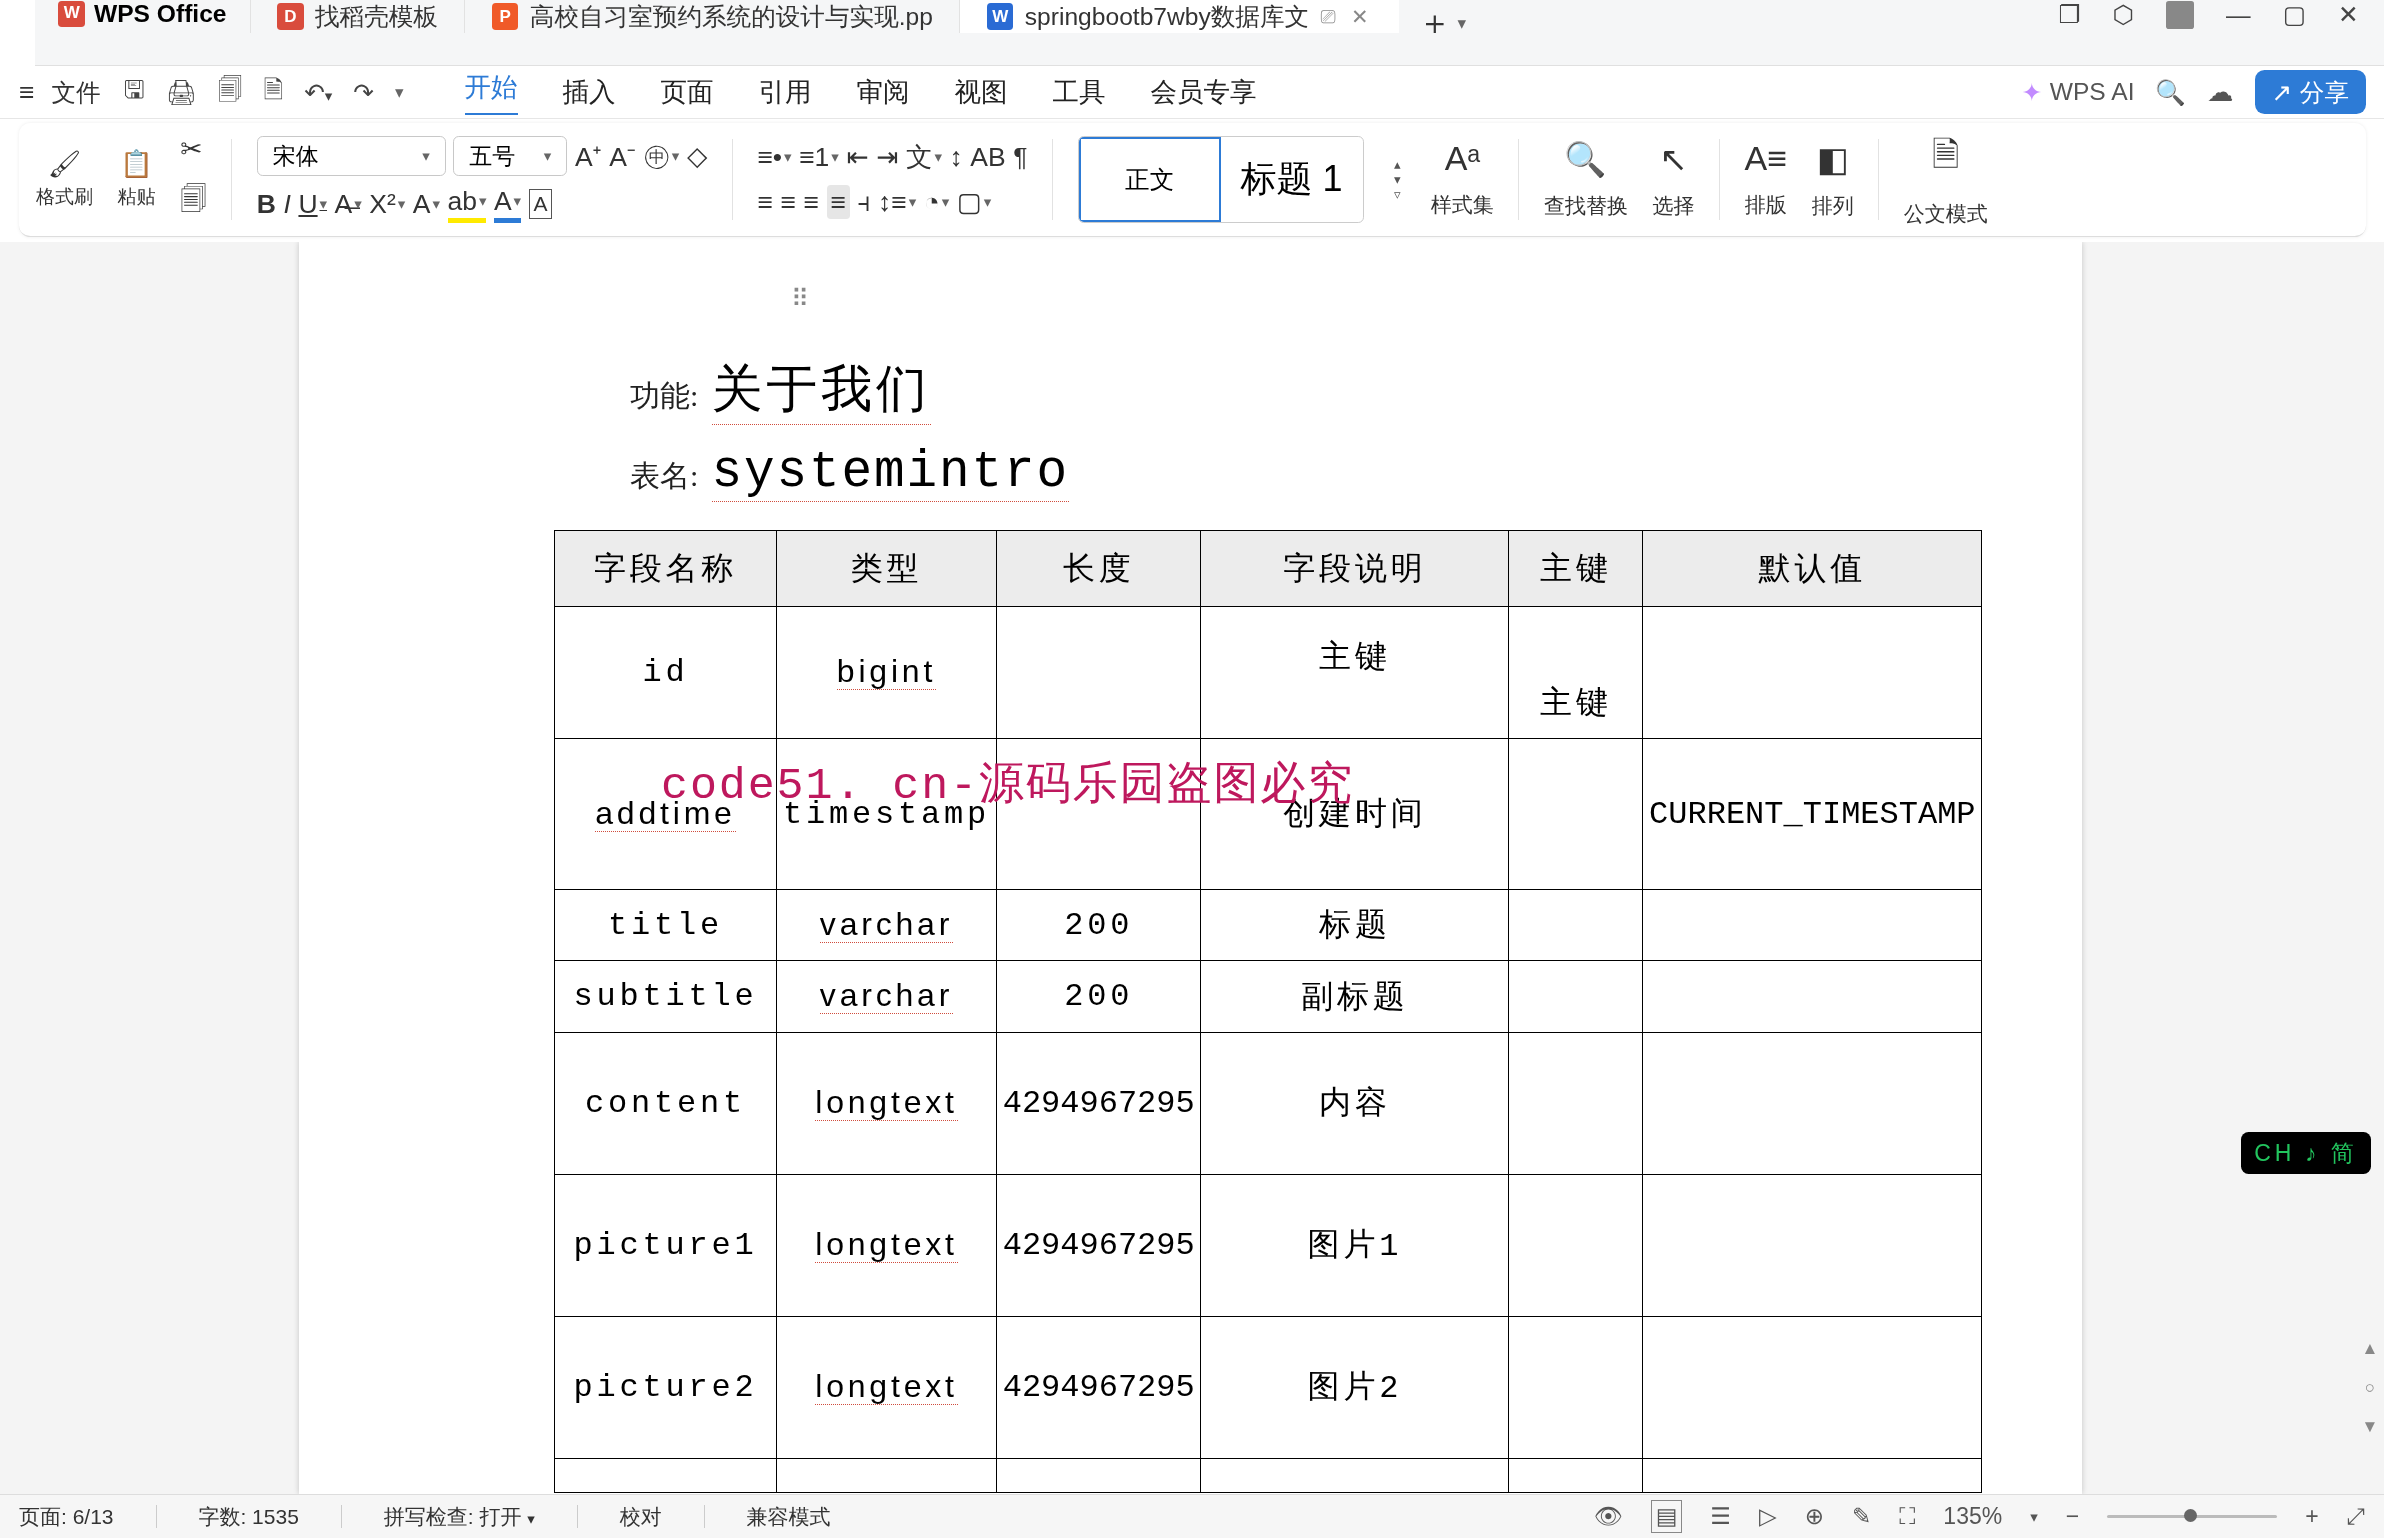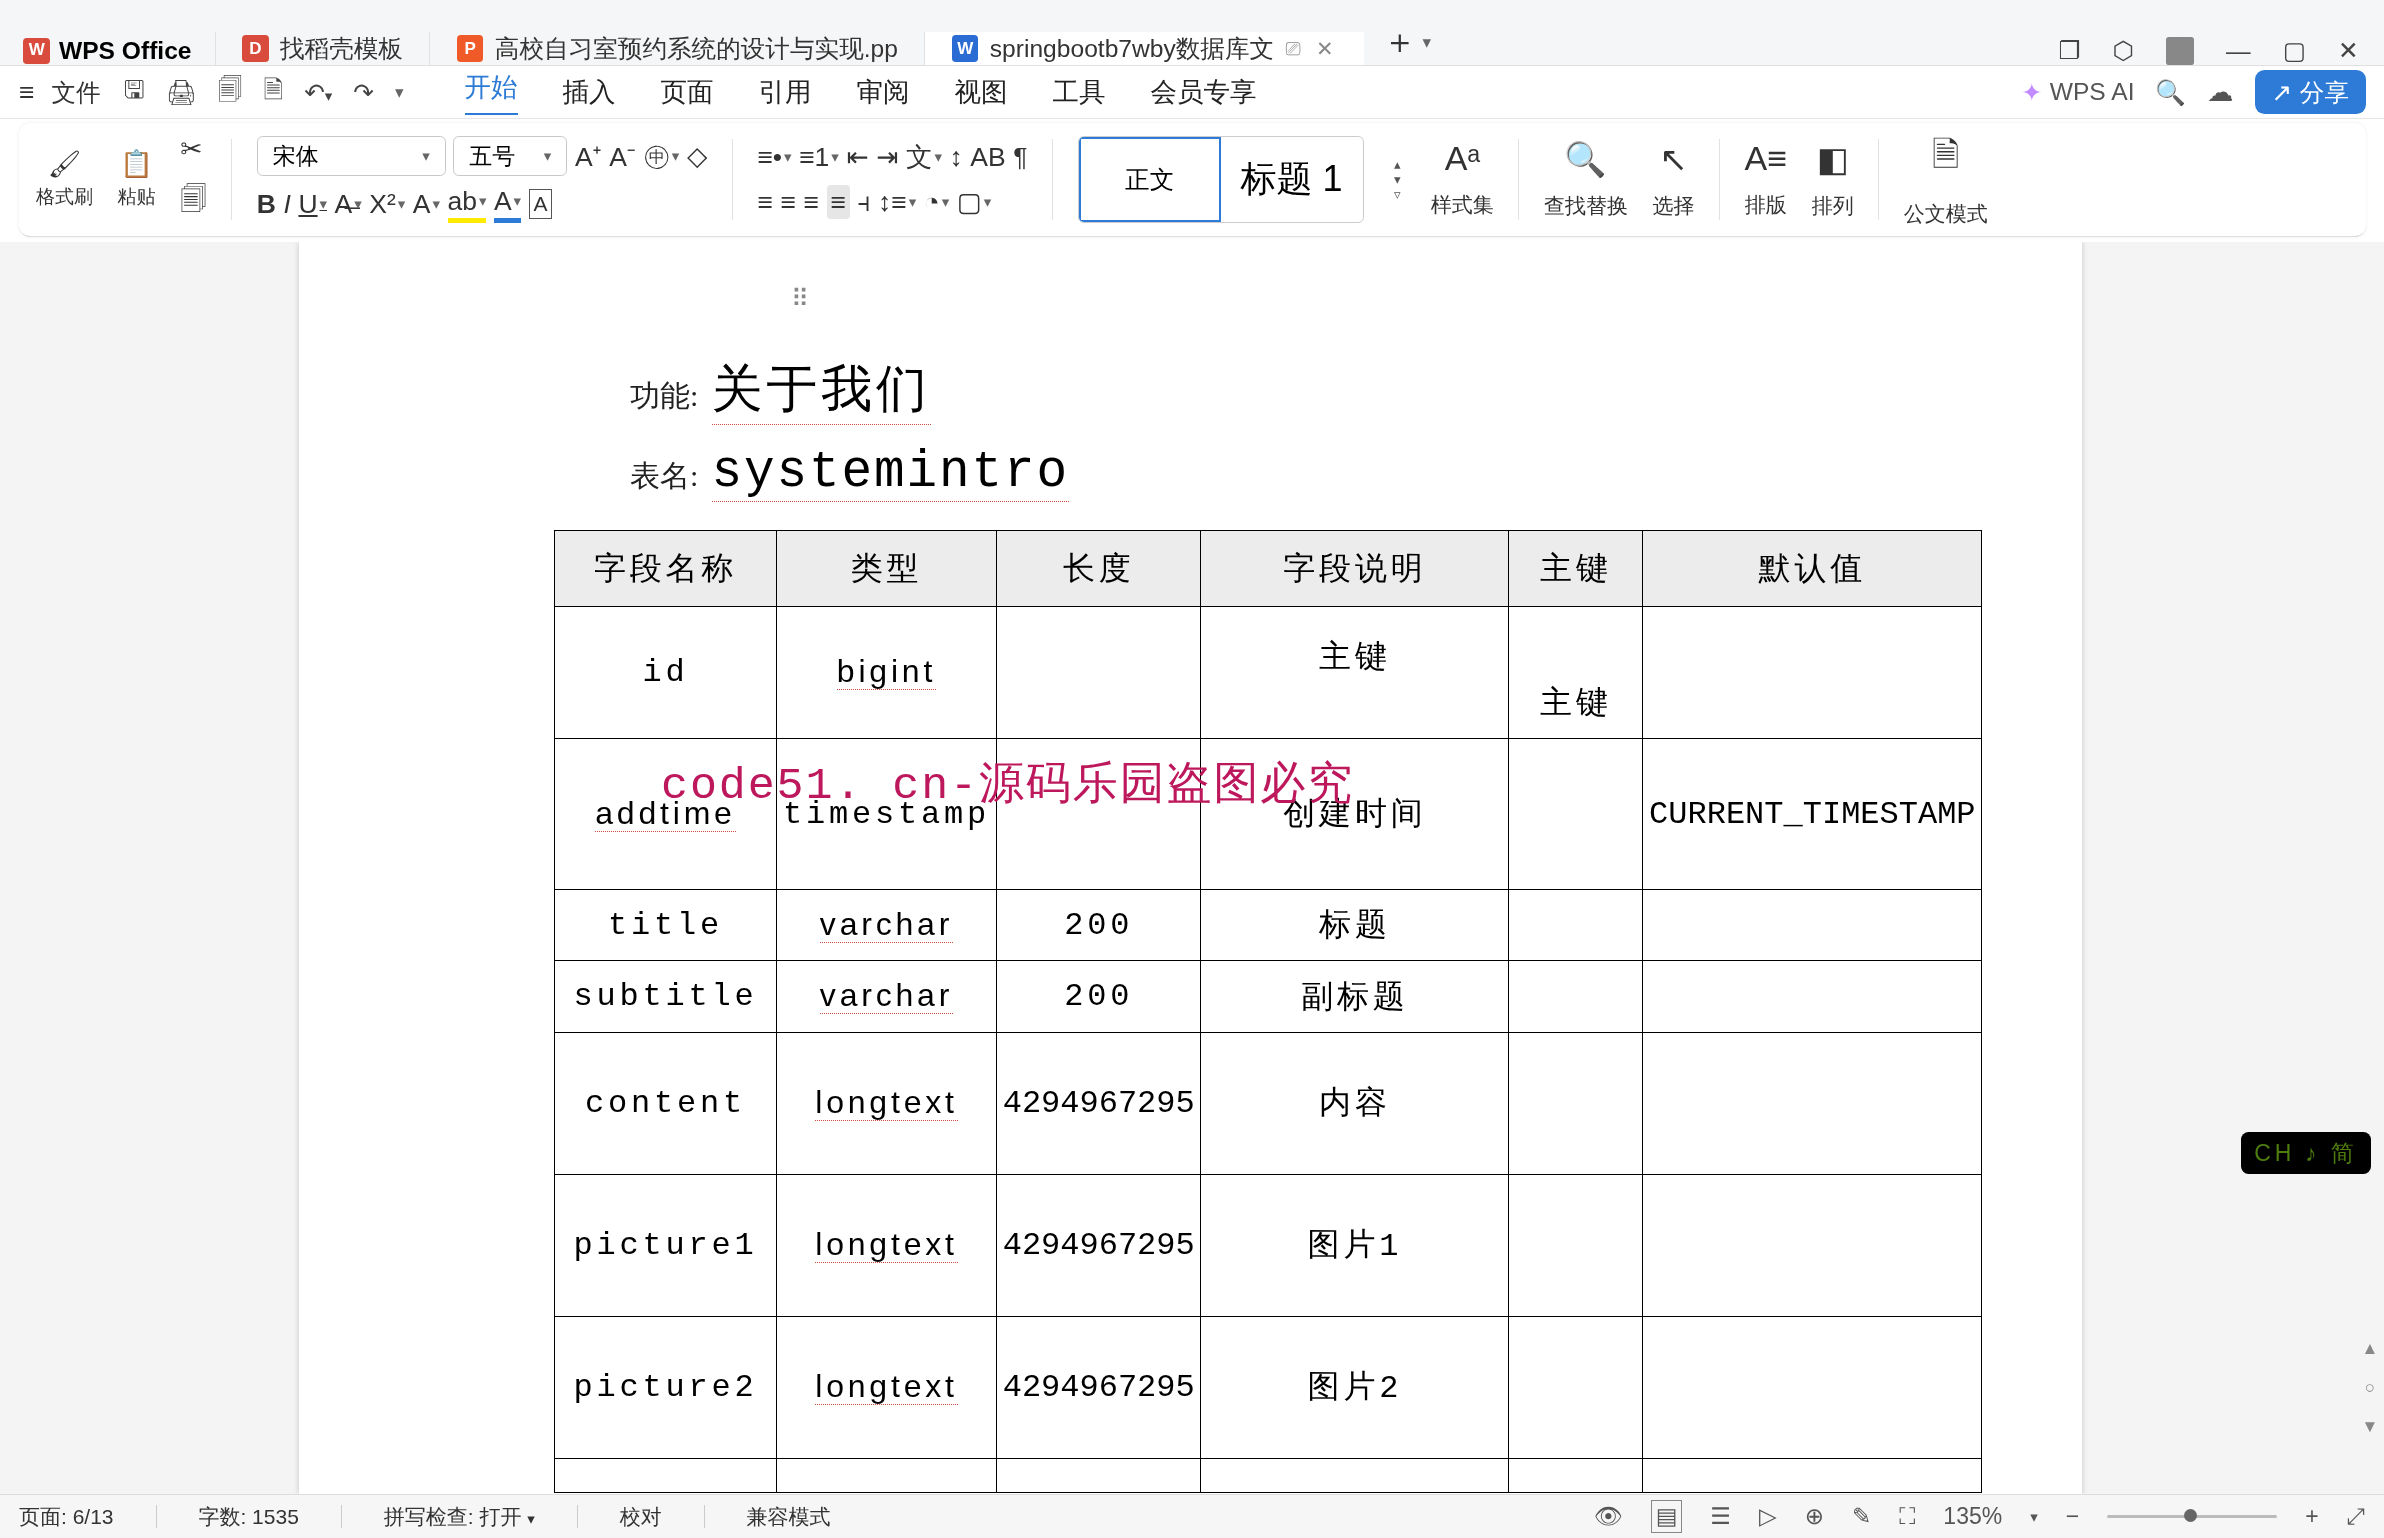--- a/index.html
+++ b/index.html
@@ -1,19 +1,19 @@
 <!DOCTYPE html>
 <html><head>
 <meta charset="utf-8">
 <style>
   * { box-sizing: border-box; margin: 0; padding: 0; font-family: "Microsoft YaHei", Arial, sans-serif; }
   html, body { width: 2385px; height: 1539px; background: #fff; overflow: hidden; font-size: 23px; }
 
   
-  .titlebar { height: 66px; display: flex; align-items: flex-end; background: #f5f6f7; border-bottom: 0.9px solid #e0e0e0; }
+  .titlebar { height: 66px; display: flex; align-items: flex-start; background: #f5f6f7; border-bottom: 0.9px solid #e0e0e0; margin-left: 35px; }
   .apptag { display: flex; align-items: center; padding: 0 23px; gap: 9.5px; font-weight: bold; font-size: 24.6px; }
   .apptag .logo { width: 26.5px; height: 26.5px; background: #d94c3d; border-radius: 3.8px; position: relative; }
   .apptag .logo::after { content: "W"; color: #fff; font-size: 17px; position: absolute; left: 5.7px; top: 1.9px; }
   .tab { display: flex; align-items: center; gap: 11.4px; padding: 0 26.5px; border-left: 0.9px solid #e2e2e2; font-size: 24.6px; color: #333; position: relative; }
   .tab.active { background: #fff; }
   .tab .ticon { width: 26.5px; height: 26.5px; border-radius: 3.8px; display: inline-flex; align-items: center; justify-content: center; color: #fff; font-size: 17px; font-weight: bold; }
   .ic-red { background: #d94c3d; }
   .ic-orange { background: #f05a28; }
   .ic-blue { background: #2a6bd4; }
   .tab .xicon { color: #888; font-size: 21px; padding: 0 3.8px; }
@@ -70,21 +70,21 @@
   .lbl { font-size: 30px; color: #222; font-family: SimSun, serif; margin-right: 13.2px; }
   .valbig { font-size: 51px; font-family: "Courier New", SimSun, monospace; letter-spacing: 1.9px; border-bottom: 1.9px dotted #d04c3d; }
   .valbig.cn { font-family: SimSun, serif; letter-spacing: 3.8px; }
   .tbl { border-collapse: collapse; margin-top: 28px; }
   .tbl th, .tbl td { border: 1.9px solid #000; font-family: SimSun, "Courier New", monospace; text-align: center; vertical-align: middle; padding: 13.2px 5.7px; font-size: 32px; letter-spacing: 3.8px; }
   .tbl th { background: #ececec; font-weight: normal; height: 76px; }
   .c1 { width: 222px; } .c2 { width: 220px; } .c3 { width: 134px; } .c4 { width: 308px; } .c5 { width: 134px; } .c6 { width: 212px; }
   .u { border-bottom: 1.9px dotted #d04c3d; }
   .wm { position: absolute; left: 661px; top: 511px; font-size: 45px; font-family: "Courier New", monospace; color: #be185d; letter-spacing: 1.9px; pointer-events: none; }
 
-  .ime { position: absolute; right: 13.2px; top: 890px; background: #000; color: #4d7c0f; border-radius: 7.6px; padding: 5.7px 13.2px; font-size: 23px; letter-spacing: 3.8px; }
+  .ime { position: absolute; right: 13.2px; top: 890px; background: #000; color: #22c55e; border-radius: 7.6px; padding: 5.7px 13.2px; font-size: 23px; letter-spacing: 3.8px; }
 
   
   .sidedots { position: absolute; right: 5.7px; top: 246px; bottom: 57px; width: 17px; display: flex; flex-direction: column; align-items: center; justify-content: flex-end; gap: 19px; color: #888; font-size: 17px; }
 
   
   .status { position: absolute; bottom: 0; left: 0; right: 0; height: 44px; background: #f6f6f6; border-top: 0.9px solid #ddd; display: flex; align-items: center; padding: 0 19px; font-size: 21px; color: #333; gap: 42px; }
   .status .grow { flex: 1; }
   .status .icons { display: flex; align-items: center; gap: 28px; font-size: 23px; color: #555; }
   .zoomslider { width: 170px; height: 3.8px; background: #bbb; border-radius: 1.9px; position: relative; }
   .zoomslider::after { content: ""; position: absolute; left: 45%; top: -5.7px; width: 13.2px; height: 13.2px; border-radius: 50%; background: #666; }

